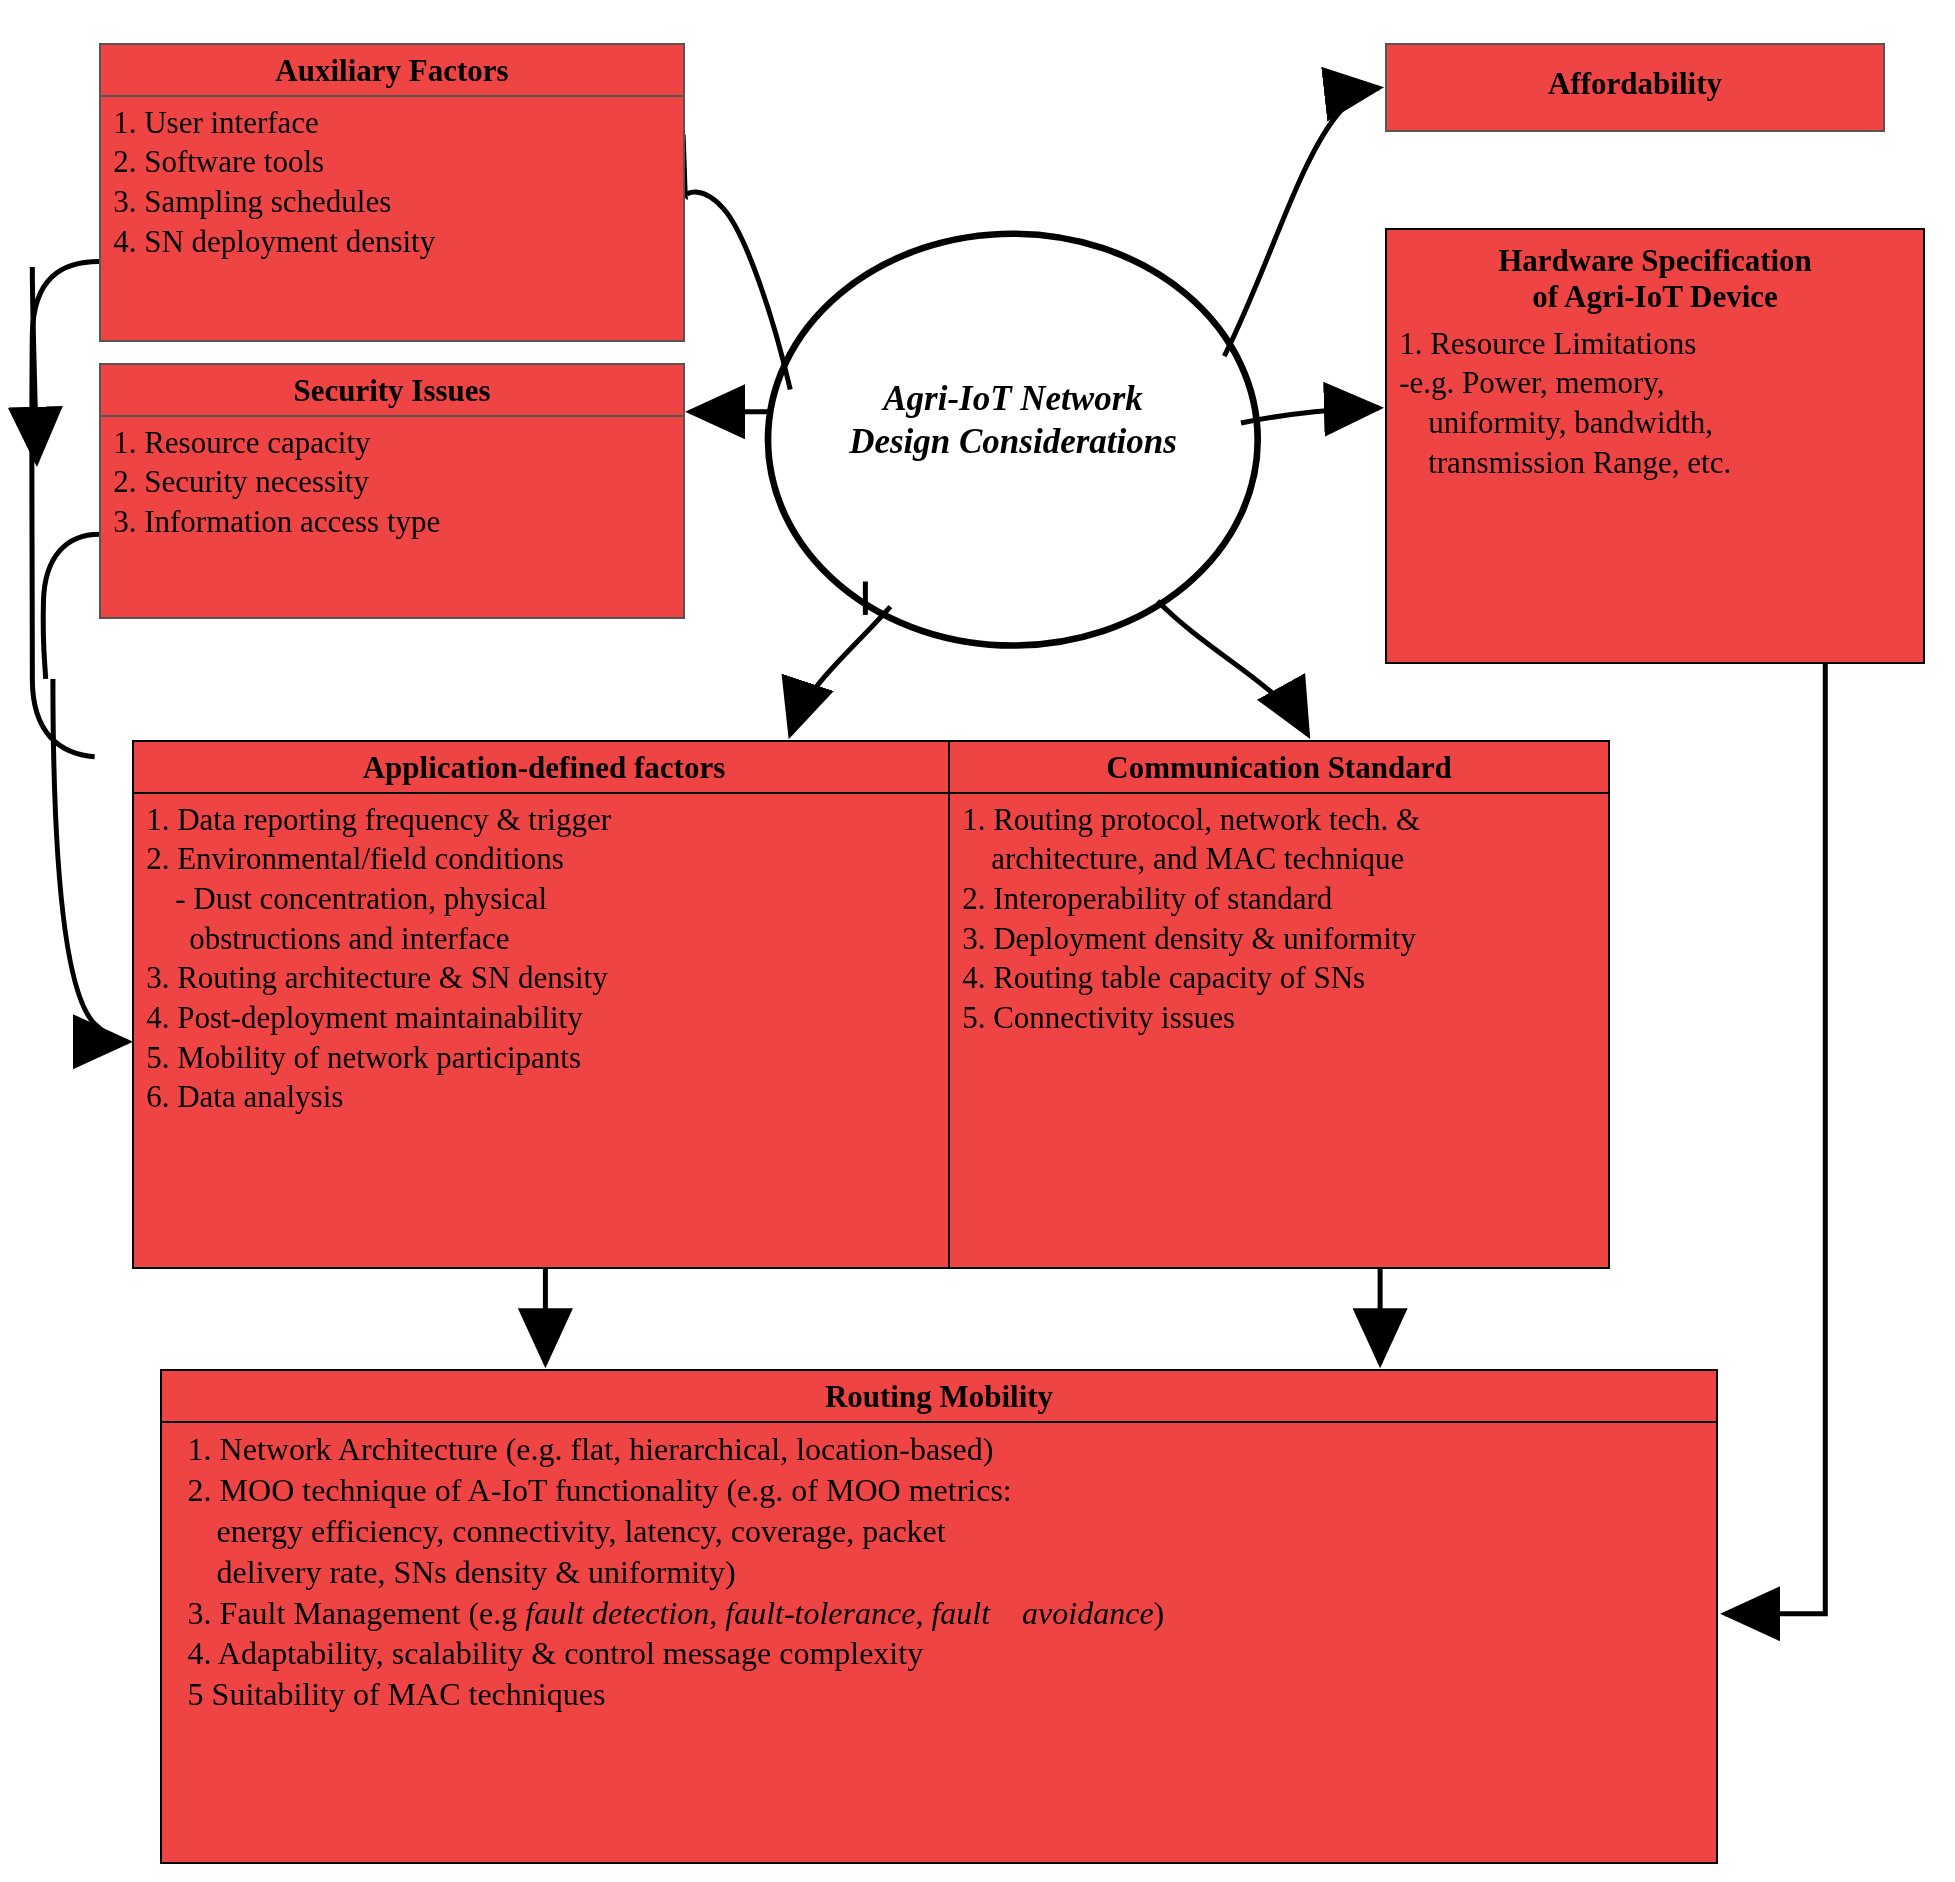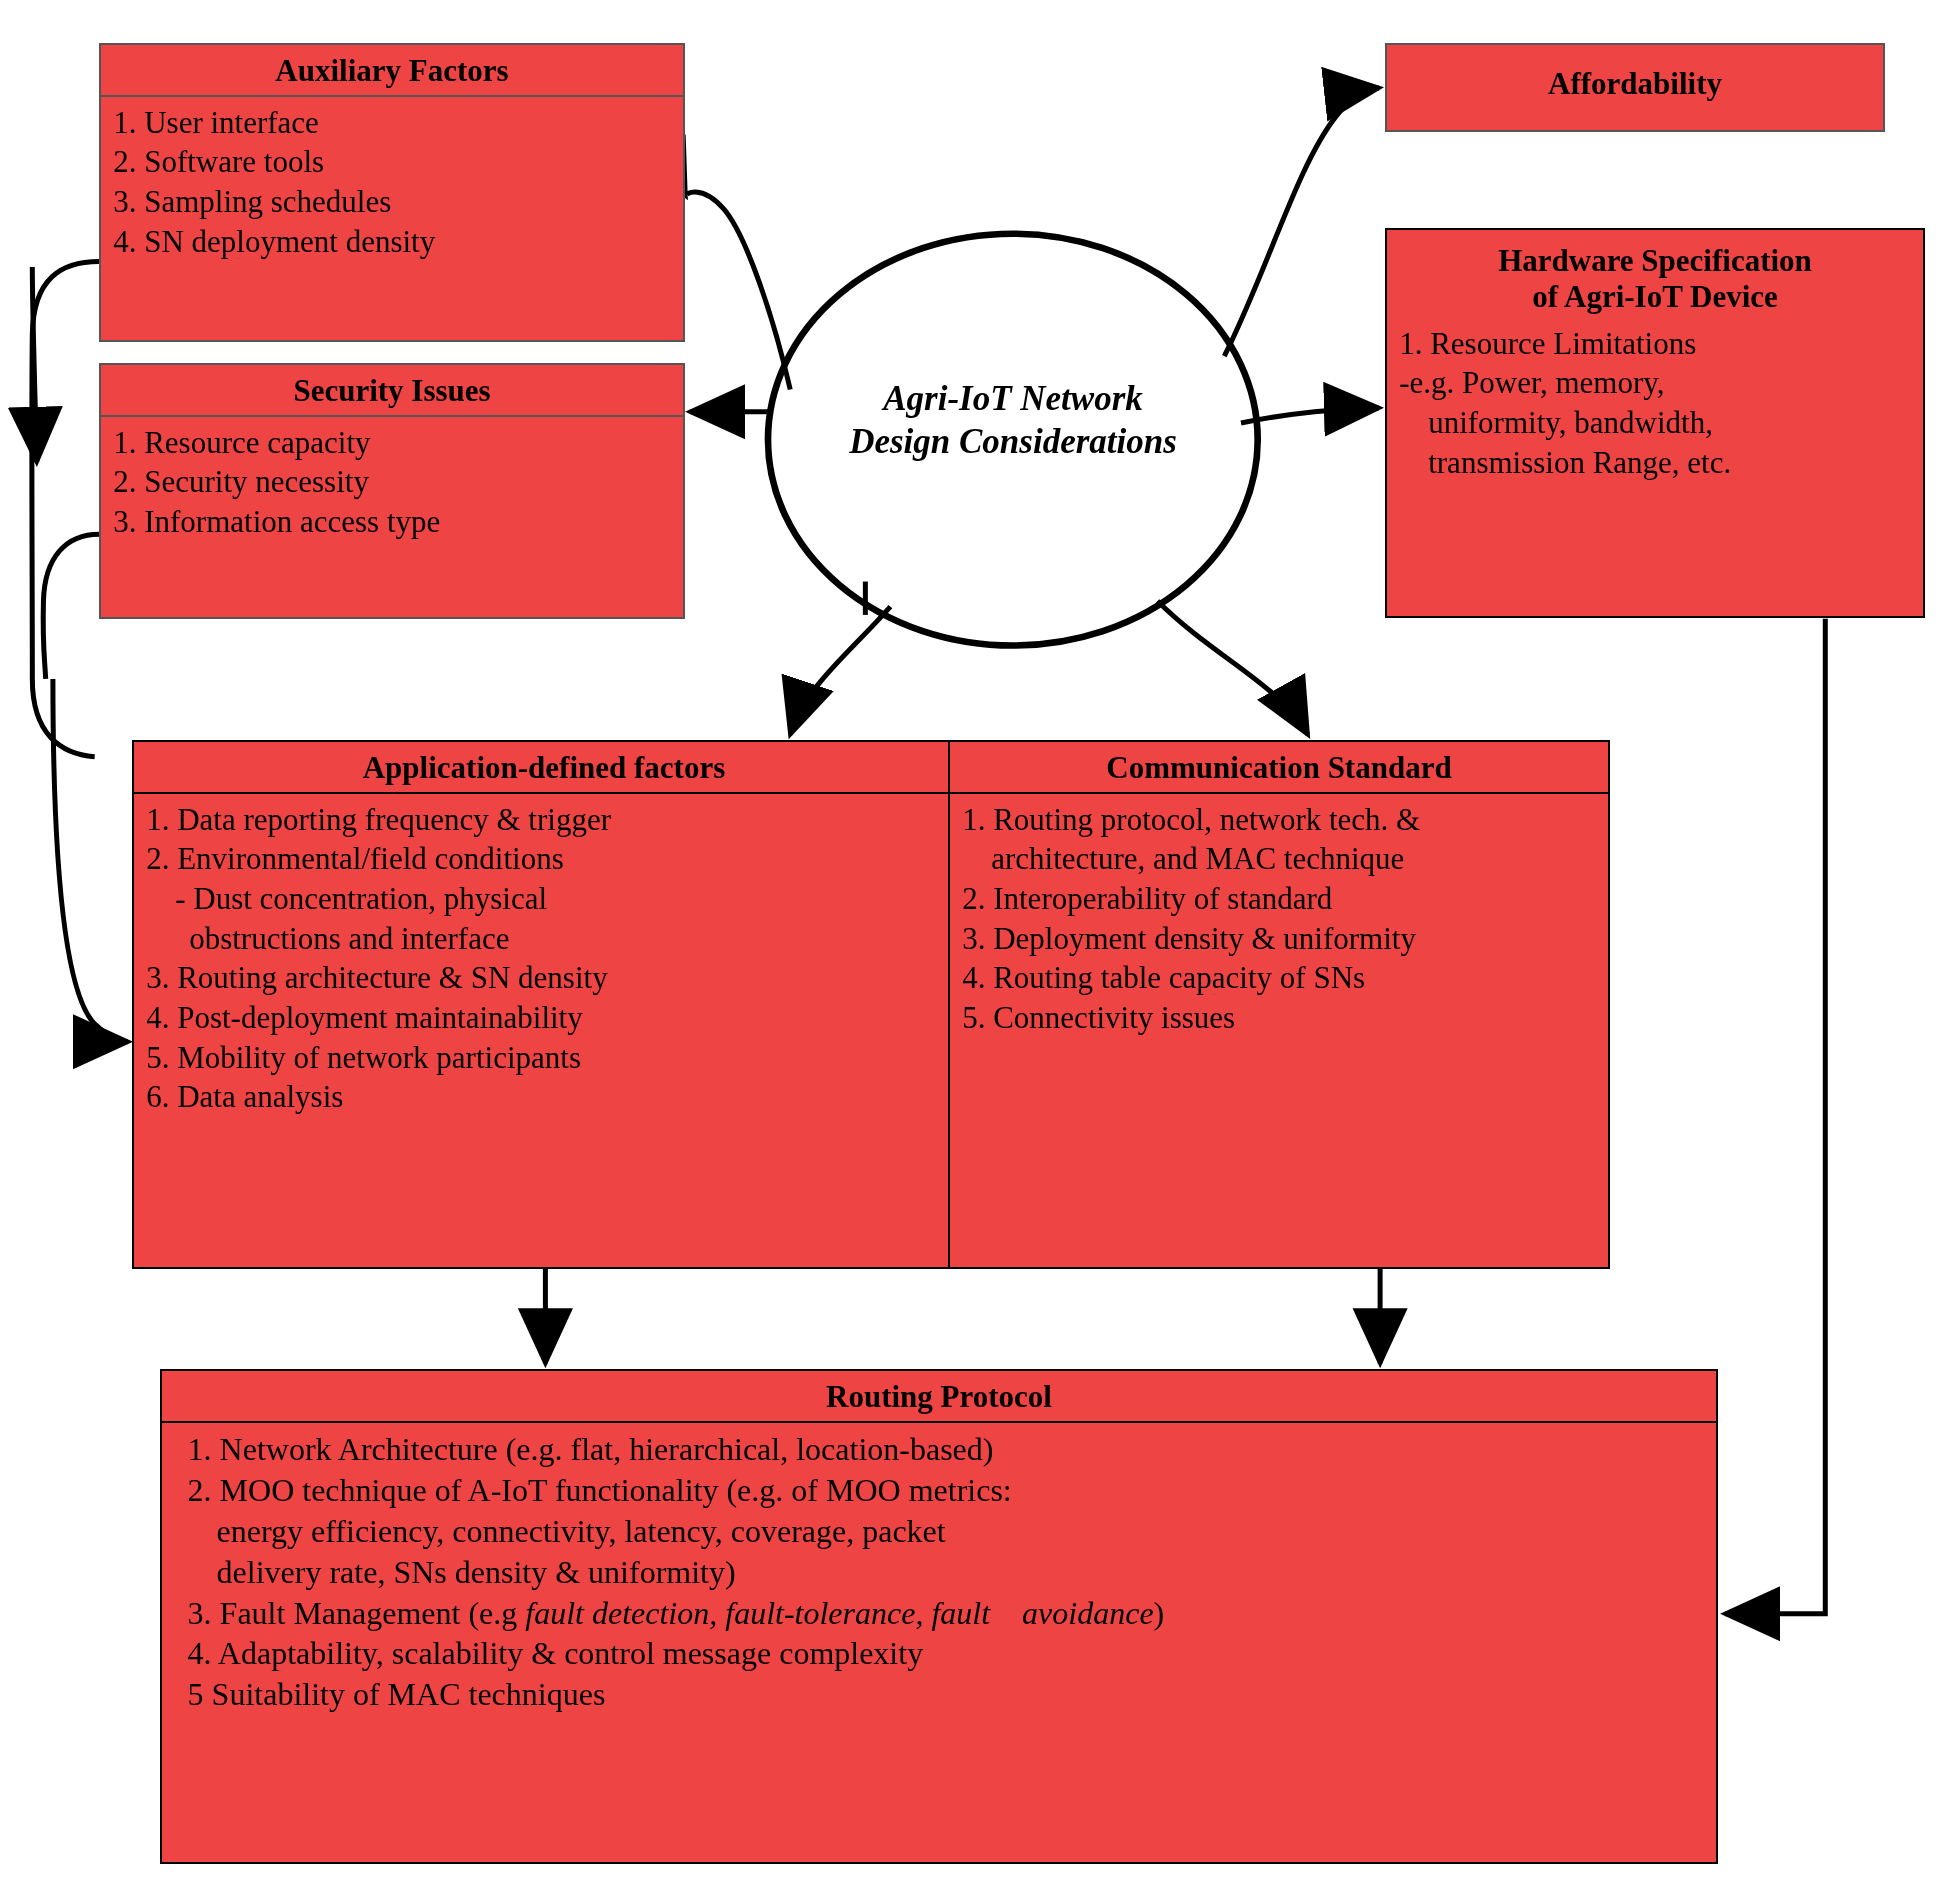--- a/index.html
+++ b/index.html
@@ -69,21 +69,21 @@
     left: 99px; top: 363px; width: 586px; height: 256px;
     border-color: #555;
   }
   #security-issues .title { border-bottom-color: #555; }
   #affordability {
     left: 1385px; top: 43px; width: 500px; height: 89px;
     border-color: #555;
   }
   #affordability .title { border-bottom: none; padding-top: 21px; }
   #hardware-spec {
-    left: 1385px; top: 228px; width: 540px; height: 390px;
+    left: 1385px; top: 228px; width: 540px; height: 436px;
   }
   #hardware-spec .title { border-bottom: none; padding-top: 13.4px; }
   #hardware-spec .body { padding-top: 2.2px; }
   #application-factors {
     left: 132px; top: 740px; width: 824px; height: 529px;
   }
   #communication-standard {
     left: 948px; top: 740px; width: 662px; height: 529px;
   }
   #routing-protocol {
@@ -205,21 +205,21 @@
       <div class="li">1. Routing protocol, network tech. &amp;</div>
       <div class="li sub">architecture, and MAC technique</div>
       <div class="li">2. Interoperability of standard</div>
       <div class="li">3. Deployment density &amp; uniformity</div>
       <div class="li">4. Routing table capacity of SNs</div>
       <div class="li">5. Connectivity issues</div>
     </div>
   </div>
 
   <div class="node" id="routing-protocol">
-    <div class="title">Routing Protocol</div>
+    <div class="title">Routing Mobility</div>
     <div class="body">
       <div class="li">1. Network Architecture (e.g. flat, hierarchical, location-based)</div>
       <div class="li">2. MOO technique of A-IoT functionality (e.g. of MOO metrics:</div>
       <div class="li sub">energy efficiency, connectivity, latency, coverage, packet</div>
       <div class="li sub">delivery rate, SNs density &amp; uniformity)</div>
       <div class="li"><span>3. Fault Management (e.g </span><span class="ital">fault detection, fault-tolerance, fault    avoidance</span><span>)</span></div>
       <div class="li">4. Adaptability, scalability &amp; control message complexity</div>
       <div class="li">5 Suitability of MAC techniques</div>
     </div>
   </div>

